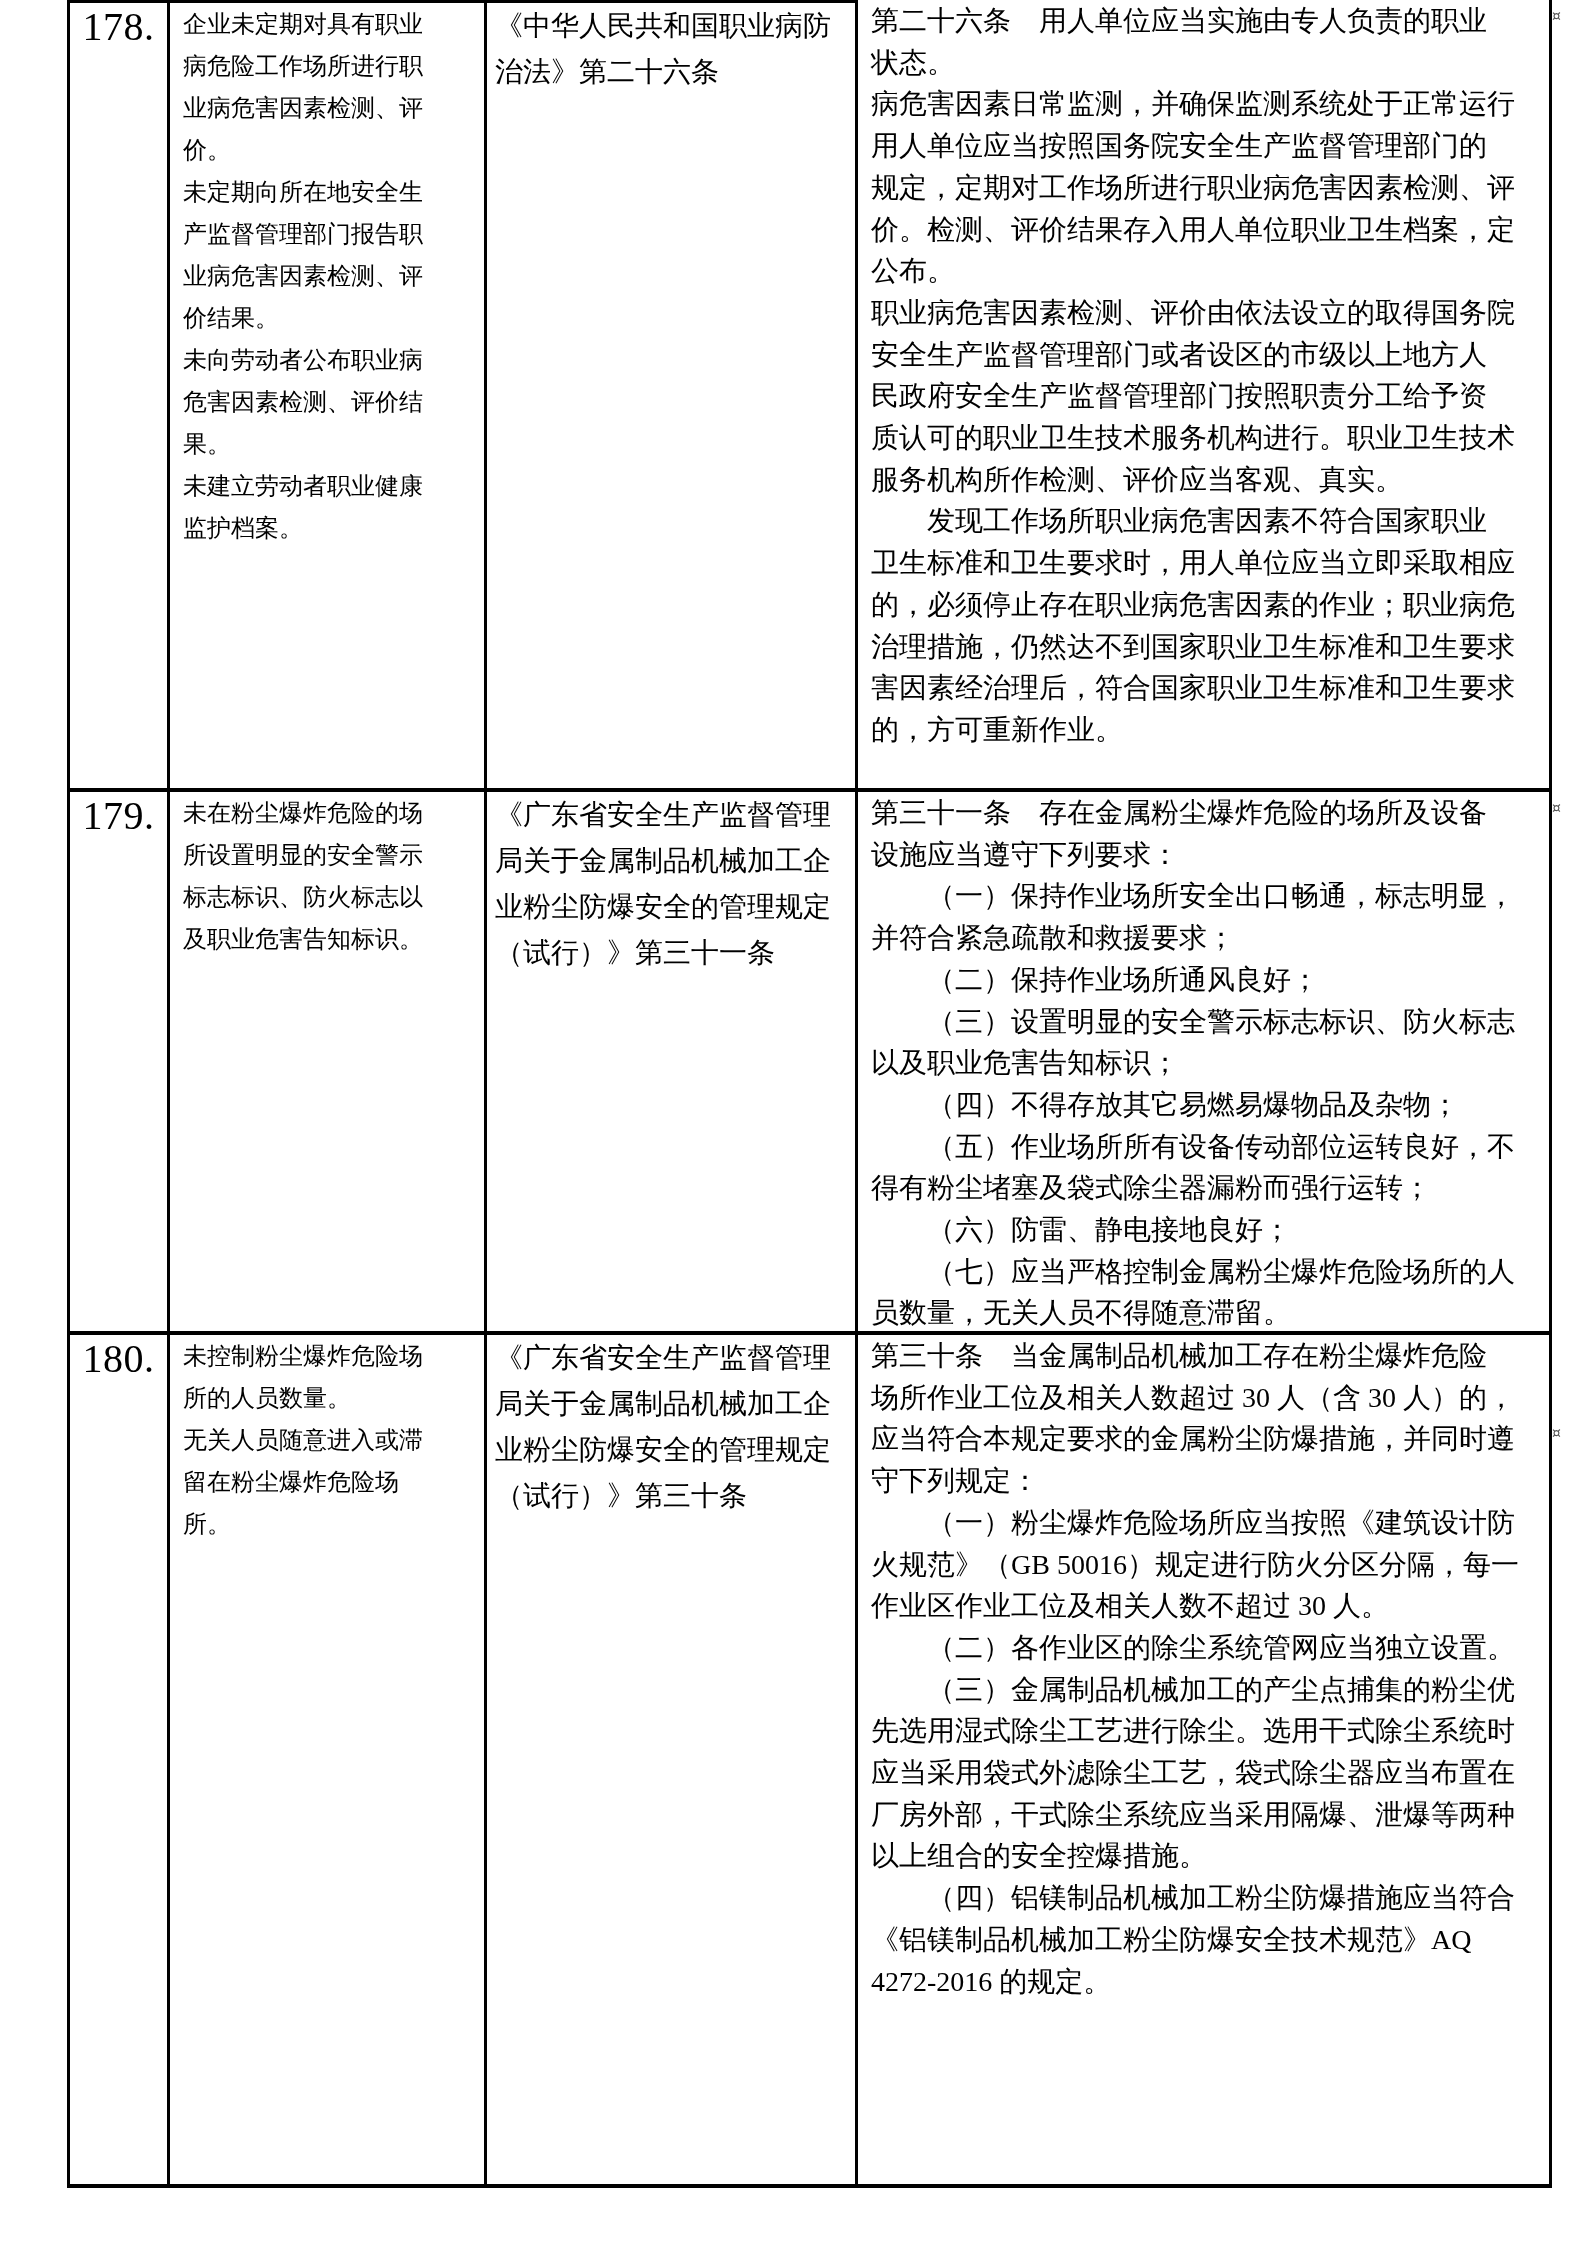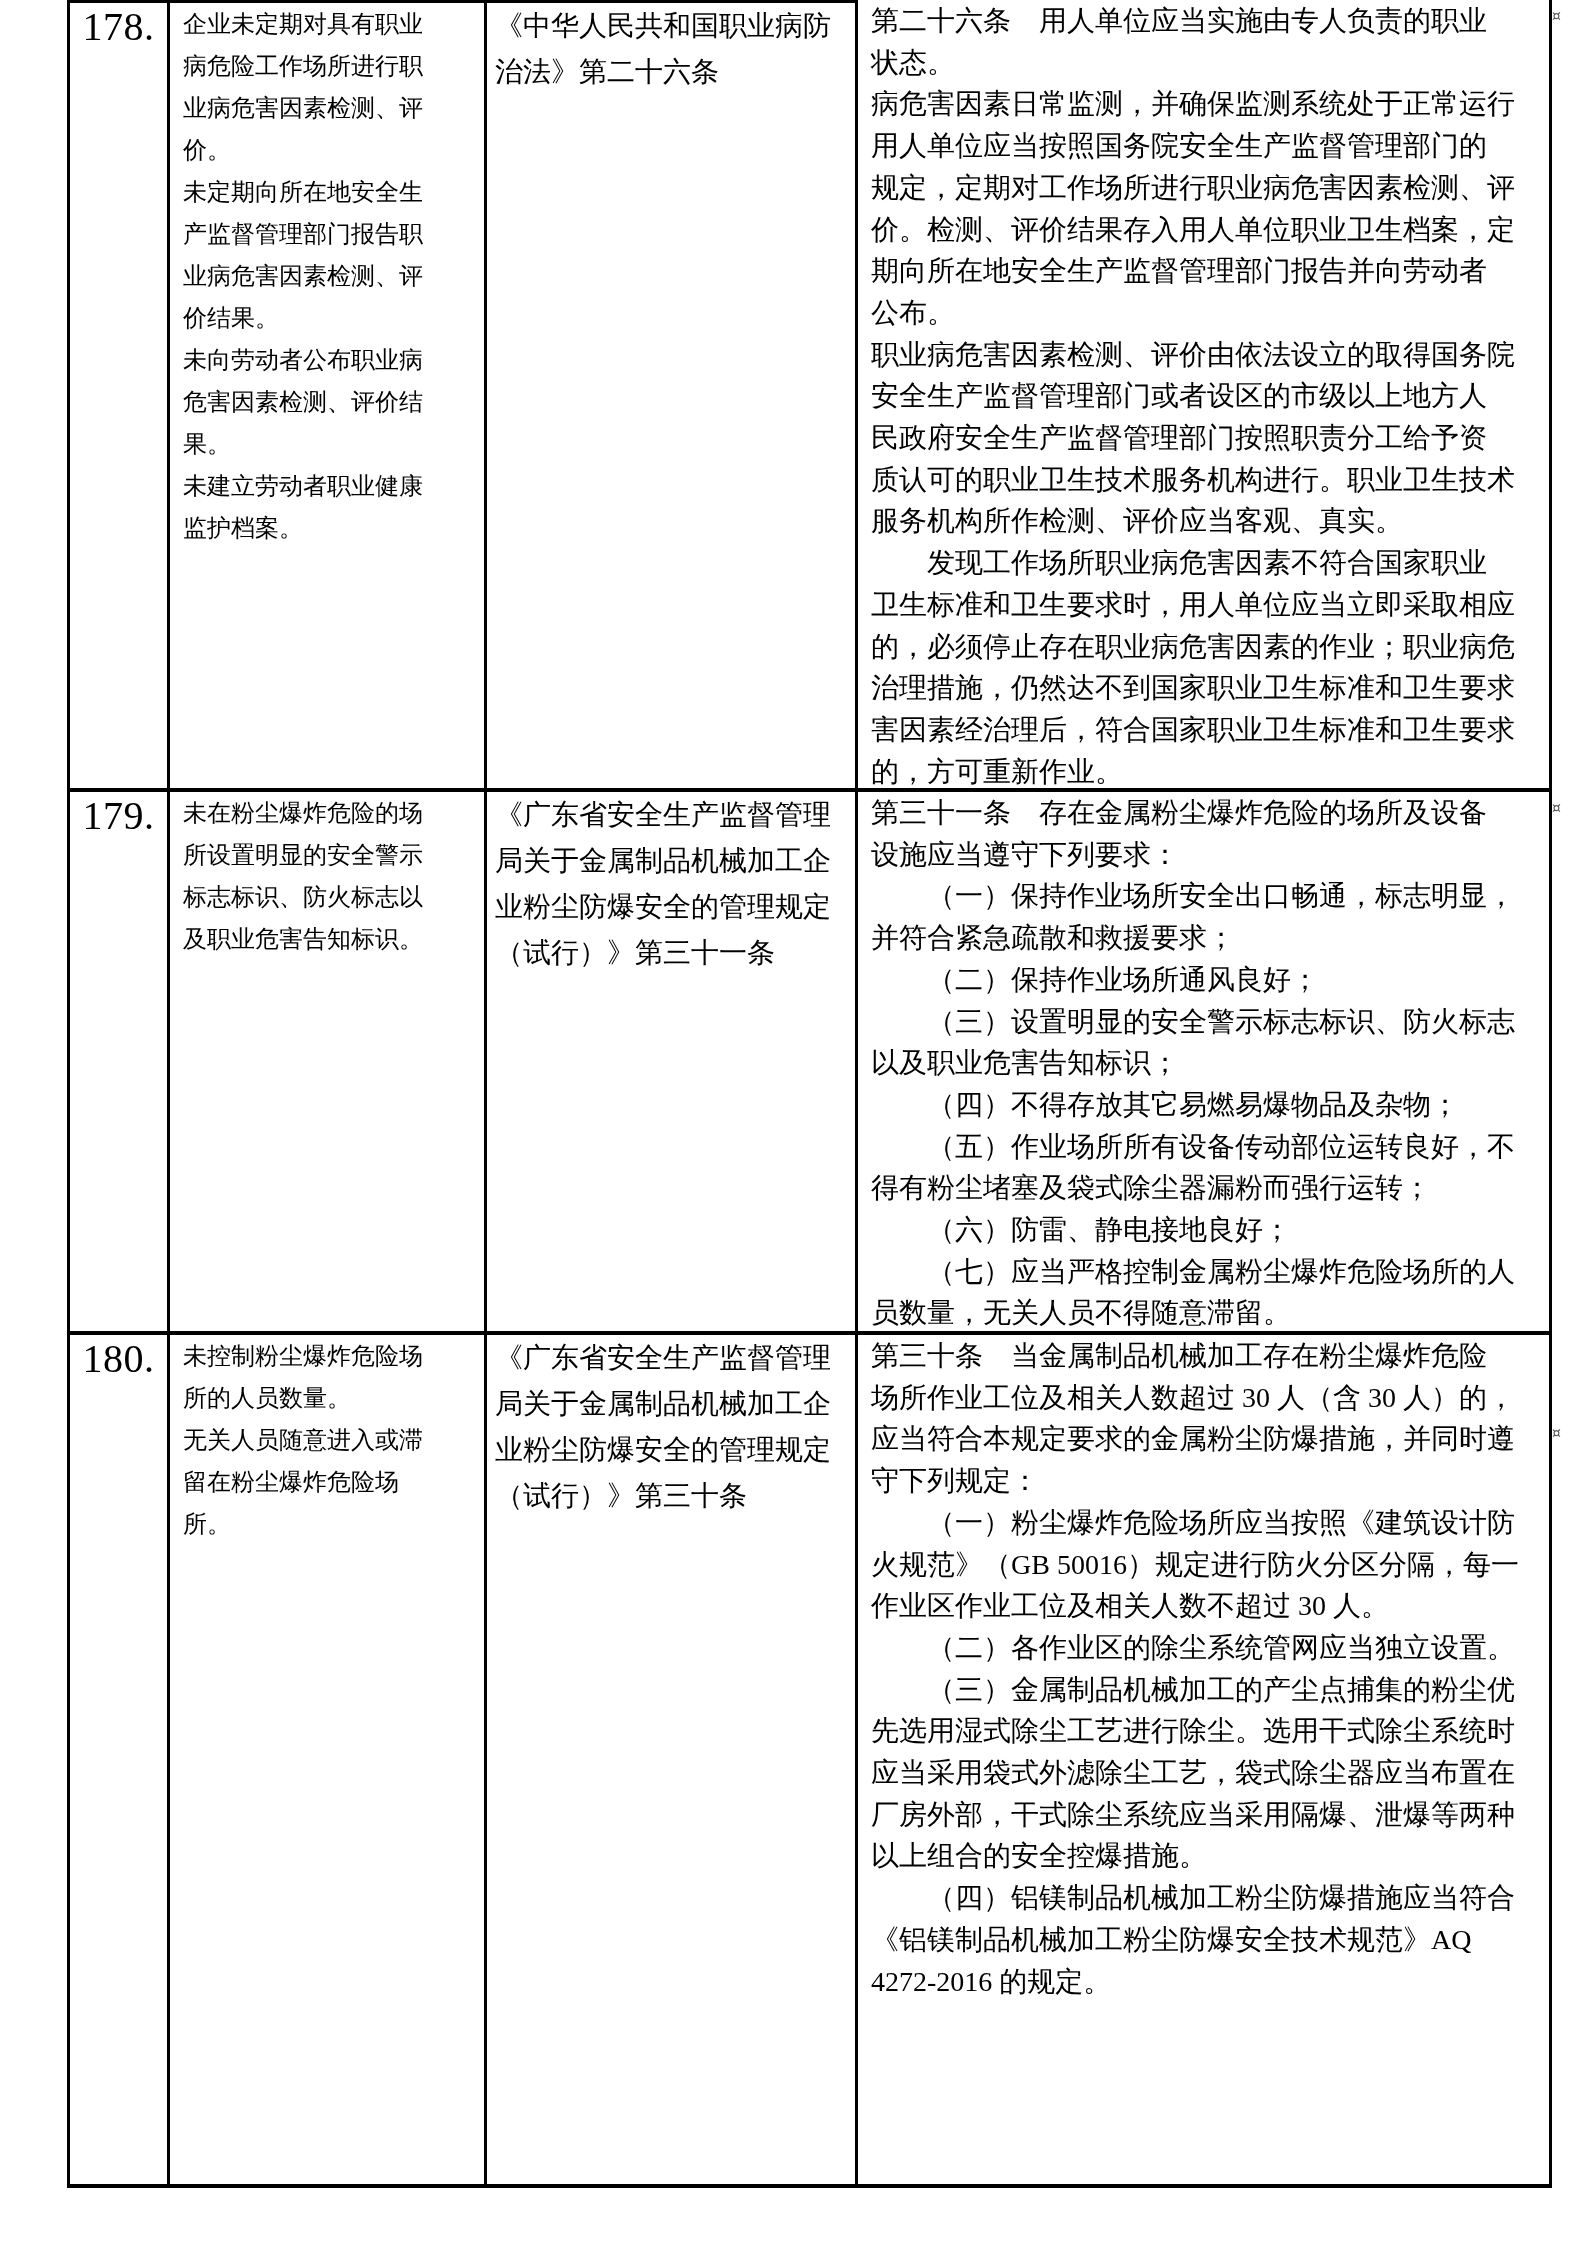--- a/index.html
+++ b/index.html
@@ -92,21 +92,20 @@
       </div>
   </div>
   <div class="cell provision r0">
     <div class="lines">
         <div class="ln">第二十六条　用人单位应当实施由专人负责的职业</div>
         <div class="ln">状态。</div>
         <div class="ln">病危害因素日常监测，并确保监测系统处于正常运行</div>
         <div class="ln">用人单位应当按照国务院安全生产监督管理部门的</div>
         <div class="ln">规定，定期对工作场所进行职业病危害因素检测、评</div>
         <div class="ln">价。检测、评价结果存入用人单位职业卫生档案，定</div>
-        <div class="ln">期向所在地安全生产监督管理部门报告并向劳动者</div>
         <div class="ln">公布。</div>
         <div class="ln">职业病危害因素检测、评价由依法设立的取得国务院</div>
         <div class="ln">安全生产监督管理部门或者设区的市级以上地方人</div>
         <div class="ln">民政府安全生产监督管理部门按照职责分工给予资</div>
         <div class="ln">质认可的职业卫生技术服务机构进行。职业卫生技术</div>
         <div class="ln">服务机构所作检测、评价应当客观、真实。</div>
         <div class="ln">　　发现工作场所职业病危害因素不符合国家职业</div>
         <div class="ln">卫生标准和卫生要求时，用人单位应当立即采取相应</div>
         <div class="ln">的，必须停止存在职业病危害因素的作业；职业病危</div>
         <div class="ln">治理措施，仍然达不到国家职业卫生标准和卫生要求</div>

